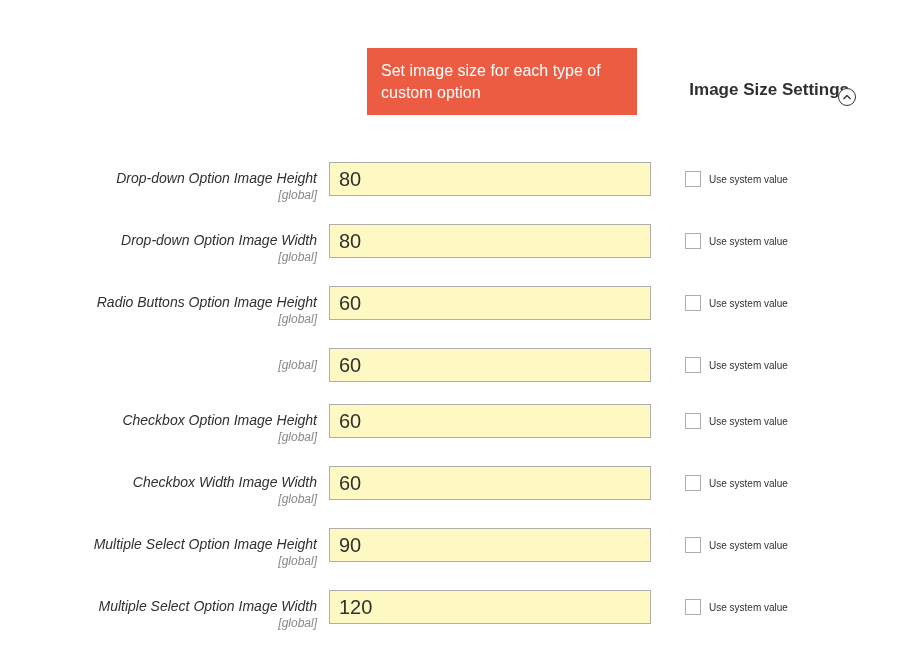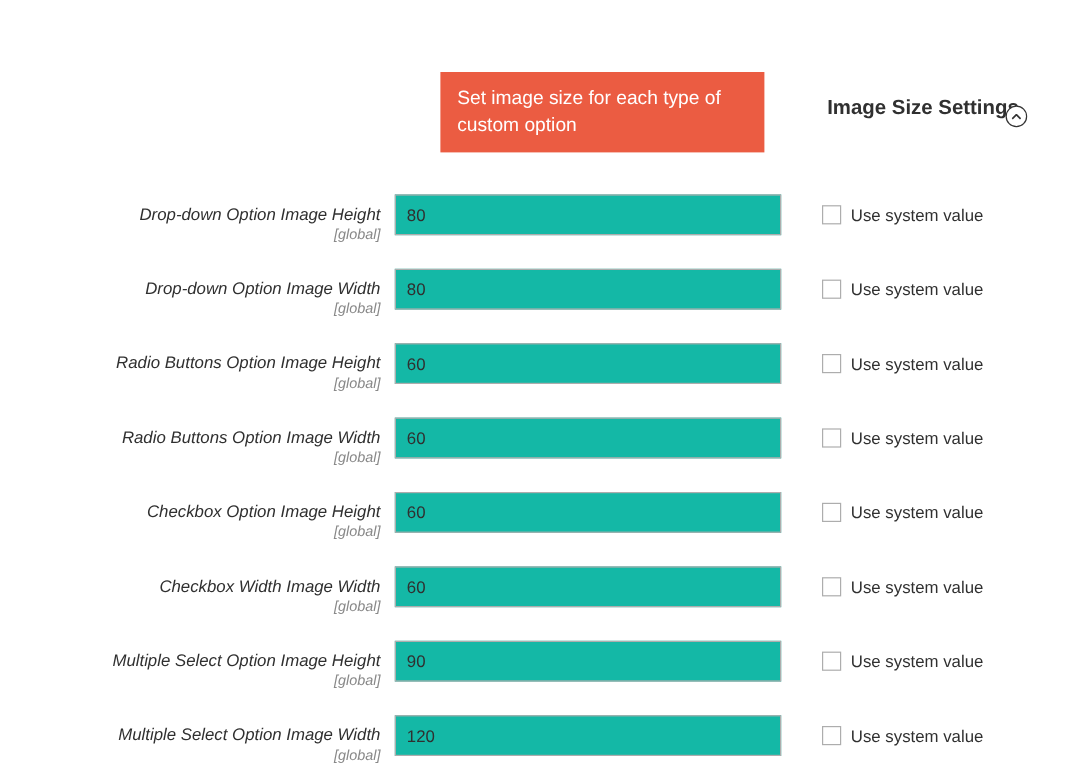--- a/index.html
+++ b/index.html
@@ -20,21 +20,21 @@
       justify-content: flex-end;
     }
     .section-title {
       font-size: 17px;
       font-weight: 600;
       color: #303030;
     }
     .banner {
       position: absolute;
       left: 367px;
-      top: 60px;
+      top: 48px;
       width: 270px;
       background: #eb5c42;
       color: #fff;
       padding: 12px 14px;
       font-size: 16px;
       line-height: 1.35;
     }
     .collapse-btn {
       position: absolute;
       right: 43px;
@@ -76,42 +76,42 @@
       margin-top: 2px;
     }
     .input-col {
       width: 322px;
     }
     .input-col input[type="text"] {
       width: 100%;
       height: 34px;
       padding: 0 9px;
       border: 1px solid #adadad;
-      font-size: 14px;
+      font-size: 20px;
       color: #303030;
-      background: #14b8a6;
+      background: #fef9c3;
     }
     .sys-col {
       display: flex;
       align-items: center;
       padding-left: 34px;
       height: 34px;
     }
     .sys-col input[type="checkbox"] {
       width: 16px;
       height: 16px;
       border: 1px solid #adadad;
       appearance: none;
       -webkit-appearance: none;
       cursor: pointer;
       background: #fff;
       margin-right: 8px;
     }
     .sys-col label {
-      font-size: 14px;
+      font-size: 10px;
       color: #303030;
       cursor: pointer;
     }
   </style>
 </head>
 <body>
 
 <div class="section-header">
   <div class="section-title">Image Size Settings</div>
   <div class="banner">Set image size for each type of custom option</div>
@@ -141,21 +141,21 @@
     </div>
     <div class="field-row">
       <div class="label-col"><span class="label-text">Radio Buttons Option Image Height</span><span class="scope">[global]</span></div>
       <div class="input-col"><input type="text" value="60" style=""></div>
       <div class="sys-col">
         <input type="checkbox" id="sys2" style="">
         <label for="sys2">Use system value</label>
       </div>
     </div>
     <div class="field-row">
-      <div class="label-col"><span class="label-text">Radio Buttons Option Image Width</span><span class="scope">[global]</span></div>
+      <div class="label-col"><span class="scope">[global]</span></div>
       <div class="input-col"><input type="text" value="60" style=""></div>
       <div class="sys-col">
         <input type="checkbox" id="sys3" style="">
         <label for="sys3">Use system value</label>
       </div>
     </div>
     <div class="field-row">
       <div class="label-col"><span class="label-text">Checkbox Option Image Height</span><span class="scope">[global]</span></div>
       <div class="input-col"><input type="text" value="60" style=""></div>
       <div class="sys-col">

